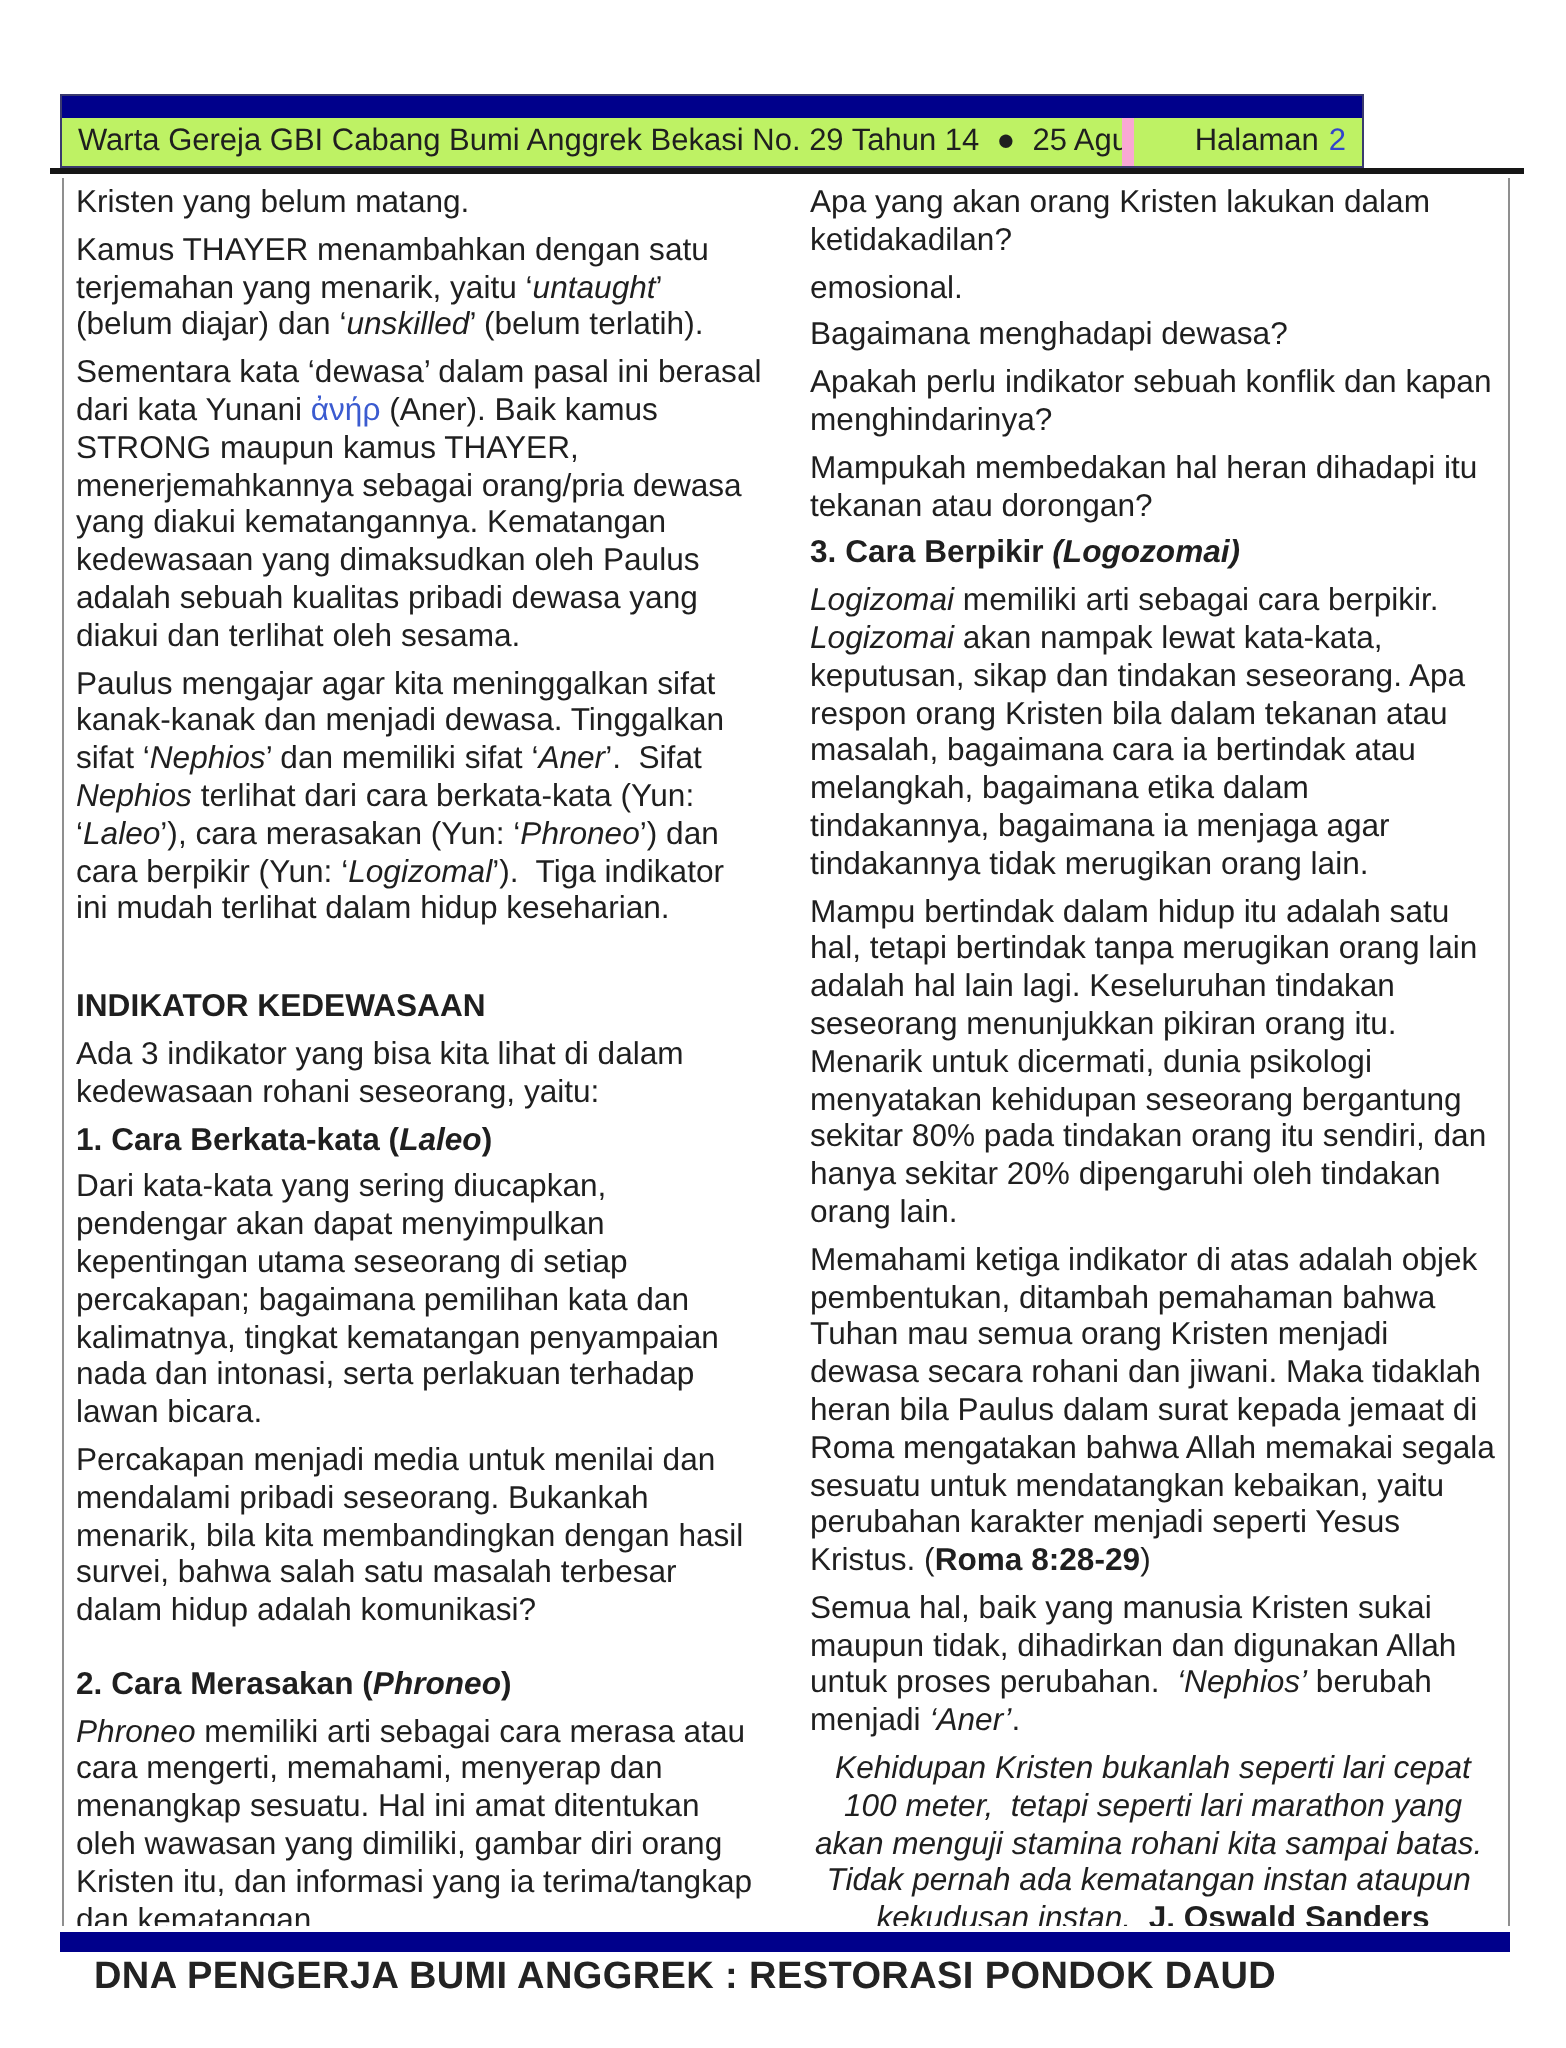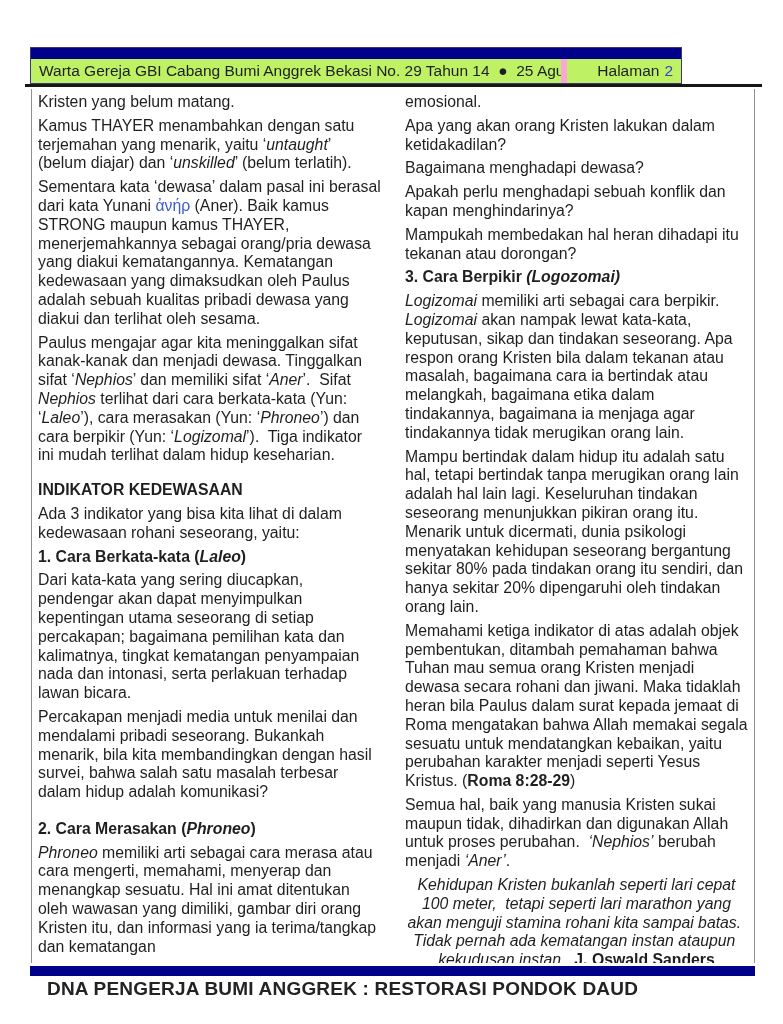--- a/index.html
+++ b/index.html
@@ -47,33 +47,33 @@
   </div>
 
   <div class="rule"></div>
 
   <div class="content">
     <div class="col">
         <p class="p"><span>Kristen yang belum matang.</span></p>
         <p class="p"><span>Kamus THAYER menambahkan dengan satu terjemahan yang menarik, yaitu ‘</span><span style="font-style: italic;">untaught</span><span>’ (belum diajar) dan ‘</span><span style="font-style: italic;">unskilled</span><span>’ (belum terlatih).</span></p>
         <p class="p"><span>Sementara kata ‘dewasa’ dalam pasal ini berasal dari kata Yunani </span><span style="color: rgb(59, 91, 208);">ἀνήρ</span><span> (Aner). Baik kamus STRONG maupun kamus THAYER, menerjemahkannya sebagai orang/pria dewasa yang diakui kematangannya. Kematangan kedewasaan yang dimaksudkan oleh Paulus adalah sebuah kualitas pribadi dewasa yang diakui dan terlihat oleh sesama.</span></p>
         <p class="p"><span>Paulus mengajar agar kita meninggalkan sifat kanak-kanak dan menjadi dewasa. Tinggalkan sifat ‘</span><span style="font-style: italic;">Nephios</span><span>’ dan memiliki sifat ‘</span><span style="font-style: italic;">Aner</span><span>’.&nbsp; Sifat </span><span style="font-style: italic;">Nephios</span><span> terlihat dari cara berkata-kata (Yun: ‘</span><span style="font-style: italic;">Laleo</span><span>’), cara merasakan (Yun: ‘</span><span style="font-style: italic;">Phroneo</span><span>’) dan cara berpikir (Yun: ‘</span><span style="font-style: italic;">Logizomal</span><span>’).&nbsp; Tiga indikator ini mudah terlihat dalam hidup keseharian.</span></p>
-        <p class="h" style="margin-top: 16px;"><span>INDIKATOR KEDEWASAAN</span></p>
+        <p class="h" style="margin-top: 30px;"><span>INDIKATOR KEDEWASAAN</span></p>
         <p class="p"><span>Ada 3 indikator yang bisa kita lihat di dalam kedewasaan rohani seseorang, yaitu:</span></p>
         <p class="h"><span>1. Cara Berkata-kata (</span><span style="font-style: italic;">Laleo</span><span>)</span></p>
         <p class="p"><span>Dari kata-kata yang sering diucapkan, pendengar akan dapat menyimpulkan kepentingan utama seseorang di setiap percakapan; bagaimana pemilihan kata dan kalimatnya, tingkat kematangan penyampaian nada dan intonasi, serta perlakuan terhadap lawan bicara.</span></p>
         <p class="p"><span>Percakapan menjadi media untuk menilai dan mendalami pribadi seseorang. Bukankah menarik, bila kita membandingkan dengan hasil survei, bahwa salah satu masalah terbesar dalam hidup adalah komunikasi?</span></p>
         <p class="h" style="margin-top: 18px;"><span>2. Cara Merasakan (</span><span style="font-style: italic;">Phroneo</span><span>)</span></p>
         <p class="p"><span style="font-style: italic;">Phroneo</span><span> memiliki arti sebagai cara merasa atau cara mengerti, memahami, menyerap dan menangkap sesuatu. Hal ini amat ditentukan oleh wawasan yang dimiliki, gambar diri orang Kristen itu, dan informasi yang ia terima/tangkap dan kematangan</span></p>
       </div>
     <div class="col">
+        <p class="p"><span>Apa yang akan orang Kristen lakukan dalam ketidakadilan?</span></p>
         <p class="p"><span>emosional.</span></p>
-        <p class="p"><span>Apa yang akan orang Kristen lakukan dalam ketidakadilan?</span></p>
         <p class="p"><span>Bagaimana menghadapi dewasa?</span></p>
-        <p class="p"><span>Apakah perlu menghadapi sebuah konflik dan kapan menghindarinya?</span></p>
+        <p class="p"><span>Apakah perlu indikator sebuah konflik dan kapan menghindarinya?</span></p>
         <p class="p"><span>Mampukah membedakan hal heran dihadapi itu tekanan atau dorongan?</span></p>
         <p class="h"><span>3. Cara Berpikir </span><span style="font-style: italic;">(Logozomai)</span></p>
         <p class="p"><span style="font-style: italic;">Logizomai</span><span> memiliki arti sebagai cara berpikir. </span><span style="font-style: italic;">Logizomai</span><span> akan nampak lewat kata-kata, keputusan, sikap dan tindakan seseorang. Apa respon orang Kristen bila dalam tekanan atau masalah, bagaimana cara ia bertindak atau melangkah, bagaimana etika dalam tindakannya, bagaimana ia menjaga agar tindakannya tidak merugikan orang lain.</span></p>
         <p class="p"><span>Mampu bertindak dalam hidup itu adalah satu hal, tetapi bertindak tanpa merugikan orang lain adalah hal lain lagi. Keseluruhan tindakan seseorang menunjukkan pikiran orang itu. Menarik untuk dicermati, dunia psikologi menyatakan kehidupan seseorang bergantung sekitar 80% pada tindakan orang itu sendiri, dan hanya sekitar 20% dipengaruhi oleh tindakan orang lain.</span></p>
         <p class="p"><span>Memahami ketiga indikator di atas adalah objek pembentukan, ditambah pemahaman bahwa Tuhan mau semua orang Kristen menjadi dewasa secara rohani dan jiwani. Maka tidaklah heran bila Paulus dalam surat kepada jemaat di Roma mengatakan bahwa Allah memakai segala sesuatu untuk mendatangkan kebaikan, yaitu perubahan karakter menjadi seperti Yesus Kristus. (</span><span style="font-weight: bold;">Roma 8:28-29</span><span>)</span></p>
         <p class="p"><span>Semua hal, baik yang manusia Kristen sukai maupun tidak, dihadirkan dan digunakan Allah untuk proses perubahan.&nbsp; </span><span style="font-style: italic;">‘Nephios’</span><span> berubah menjadi </span><span style="font-style: italic;">‘Aner’</span><span>.</span></p>
         <p class="quote"><span style="font-style: italic;">Kehidupan Kristen bukanlah seperti lari cepat 100 meter,&nbsp; tetapi seperti lari marathon yang akan menguji stamina rohani kita sampai batas.&nbsp; Tidak pernah ada kematangan instan ataupun&nbsp; kekudusan instan.&nbsp; </span><span style="font-weight: bold;">J. Oswald Sanders</span></p>
       </div>
   </div>
 

